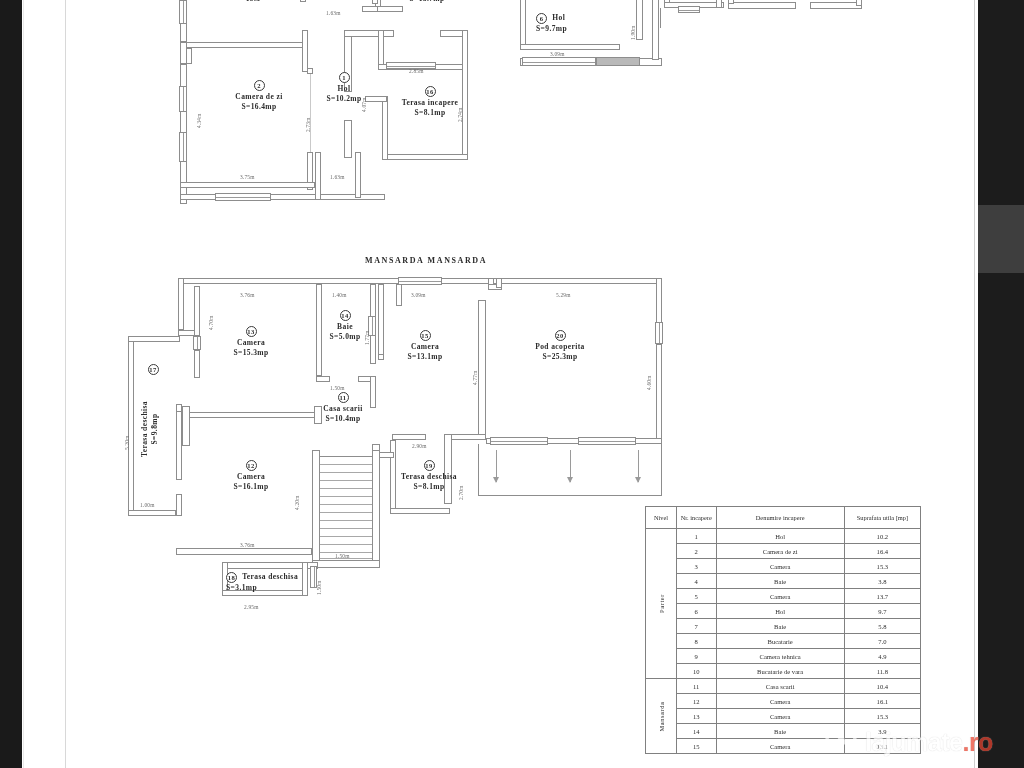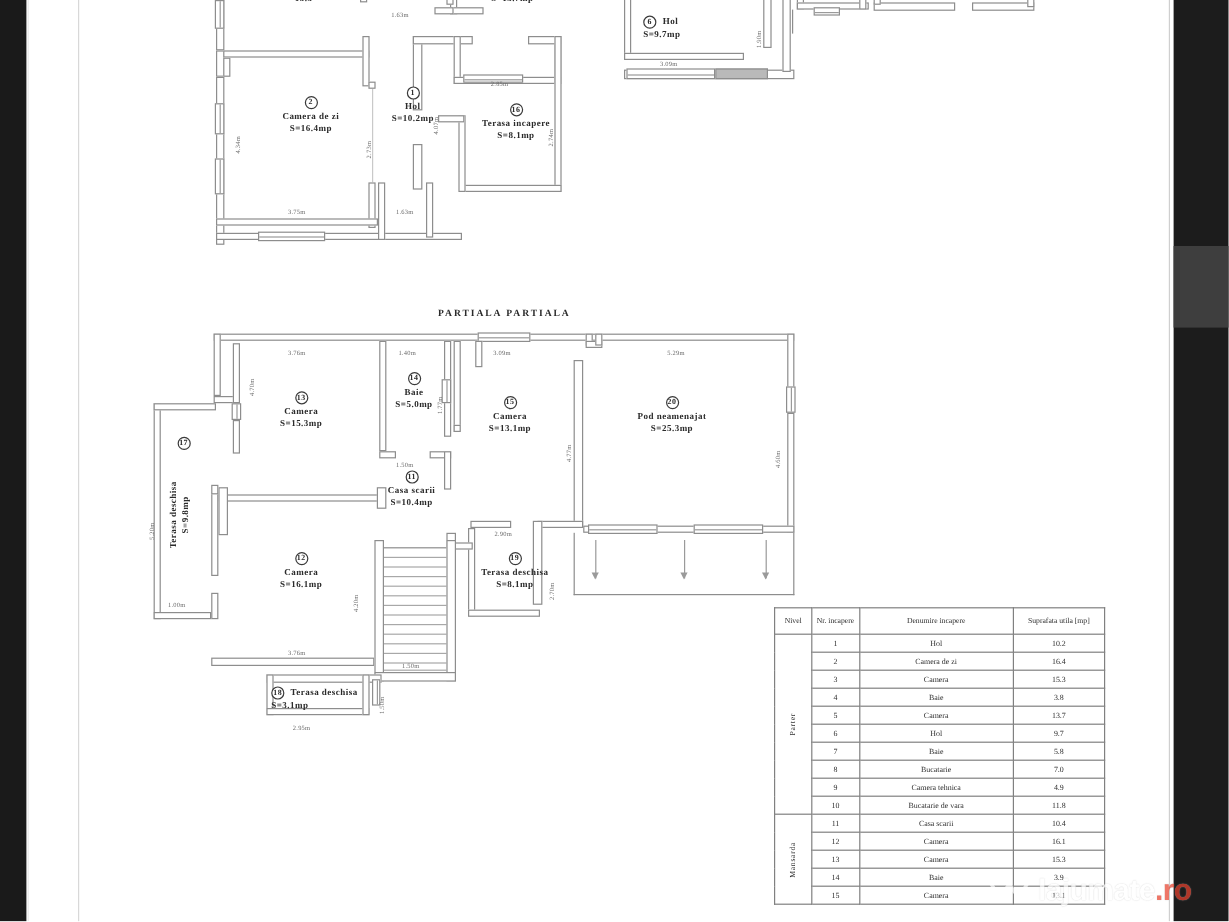--- a/index.html
+++ b/index.html
@@ -332,21 +332,21 @@
     <div class="dim" style="left:240px; top:174px;">3.75m</div>
     <div class="dim" style="left:330px; top:174px;">1.63m</div>
     <div class="dim" style="left:550px; top:51px;">3.09m</div>
     <div class="dim v" style="left:196px; top:128px;">4.34m</div>
     <div class="dim v" style="left:305px; top:132px;">2.73m</div>
     <div class="dim v" style="left:361px; top:112px;">4.07m</div>
     <div class="dim v" style="left:457px; top:122px;">2.74m</div>
     <div class="dim v" style="left:630px; top:40px;">1.90m</div>
   </div>
 
-  <div class="plan-title" style="left:365px; top:256px;">PARTIALA PARTIALA</div>
+  <div class="plan-title" style="left:365px; top:256px;">MANSARDA MANSARDA</div>
 
   <div>
 
     <div class="wall" style="left:178px; top:278px; width:484px; height:6px;"></div>
     <div class="win" style="left:398px; top:277px; width:44px; height:8px;"></div>
 
     <div class="wall" style="left:178px; top:278px; width:6px; height:52px;"></div>
     <div class="wall" style="left:178px; top:330px; width:22px; height:6px;"></div>
     <div class="wall" style="left:194px; top:286px; width:6px; height:50px;"></div>
     <div class="win win-v" style="left:193px; top:336px; width:8px; height:14px;"></div>
@@ -441,21 +441,21 @@
     </div>
 
     <div class="rlab" style="left:392px; top:330px; width:66px;">
       <span class="num">15</span>
       <span class="nm">Camera</span>
       <span class="ar">S=13.1mp</span>
     </div>
 
     <div class="rlab" style="left:512px; top:330px; width:96px;">
       <span class="num">20</span>
-      <span class="nm">Pod neamenajat</span>
+      <span class="nm">Pod acoperita</span>
       <span class="ar">S=25.3mp</span>
     </div>
 
     <div class="rlab" style="left:312px; top:392px; width:62px;">
       <span class="num">11</span>
       <span class="nm">Casa scarii</span>
       <span class="ar">S=10.4mp</span>
     </div>
 
     <div class="rlab" style="left:216px; top:460px; width:70px;">

